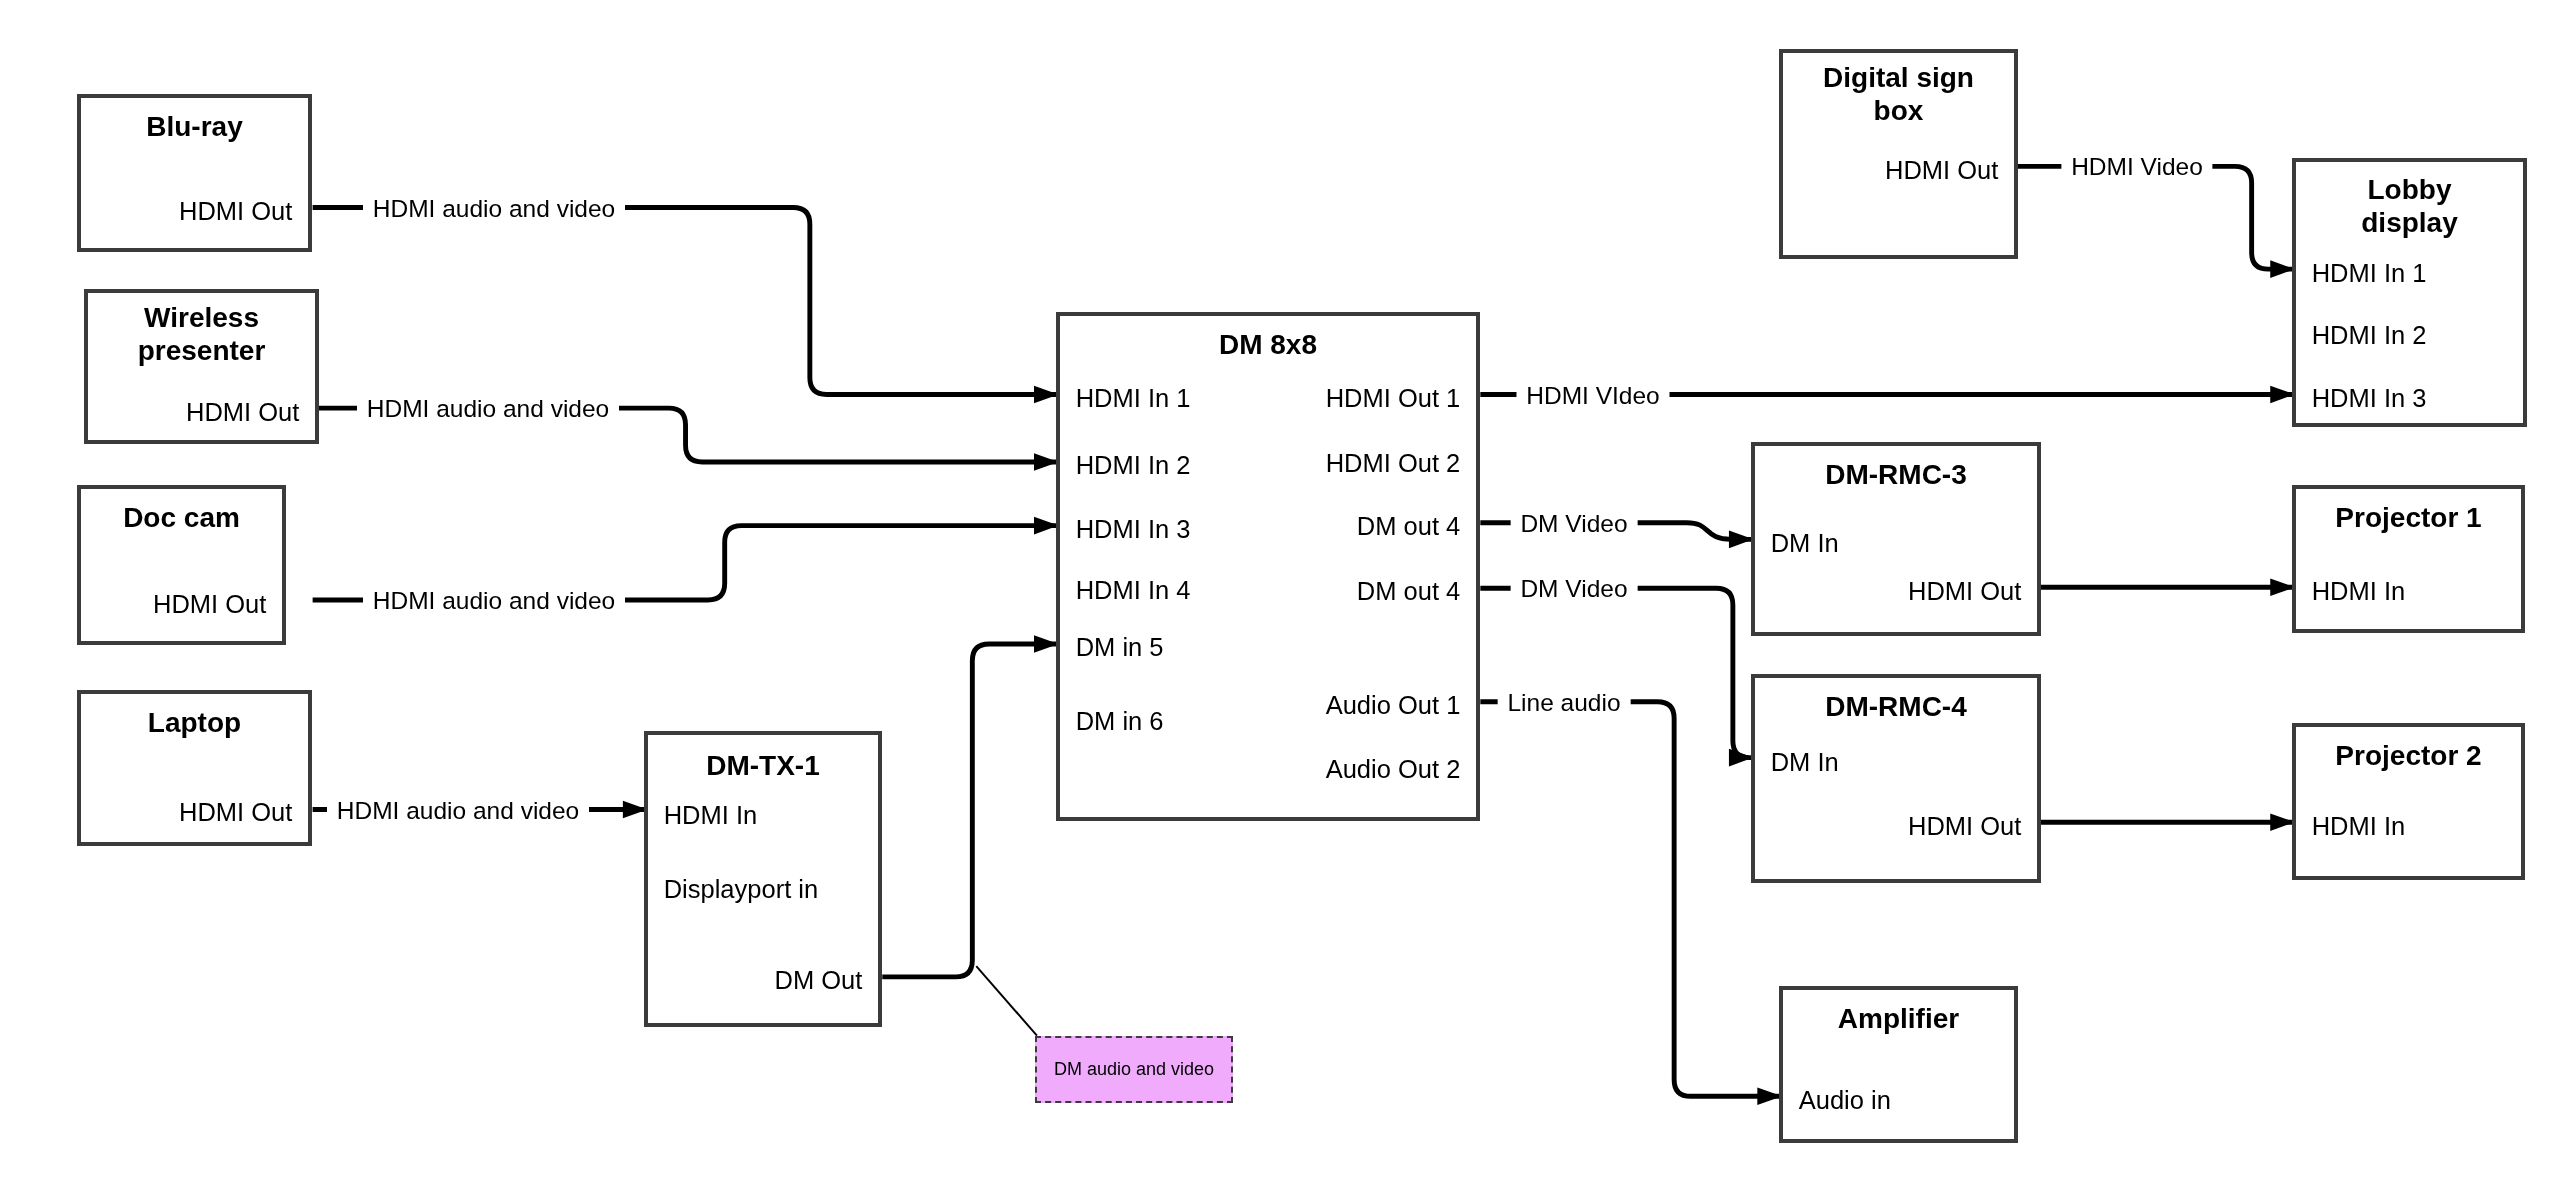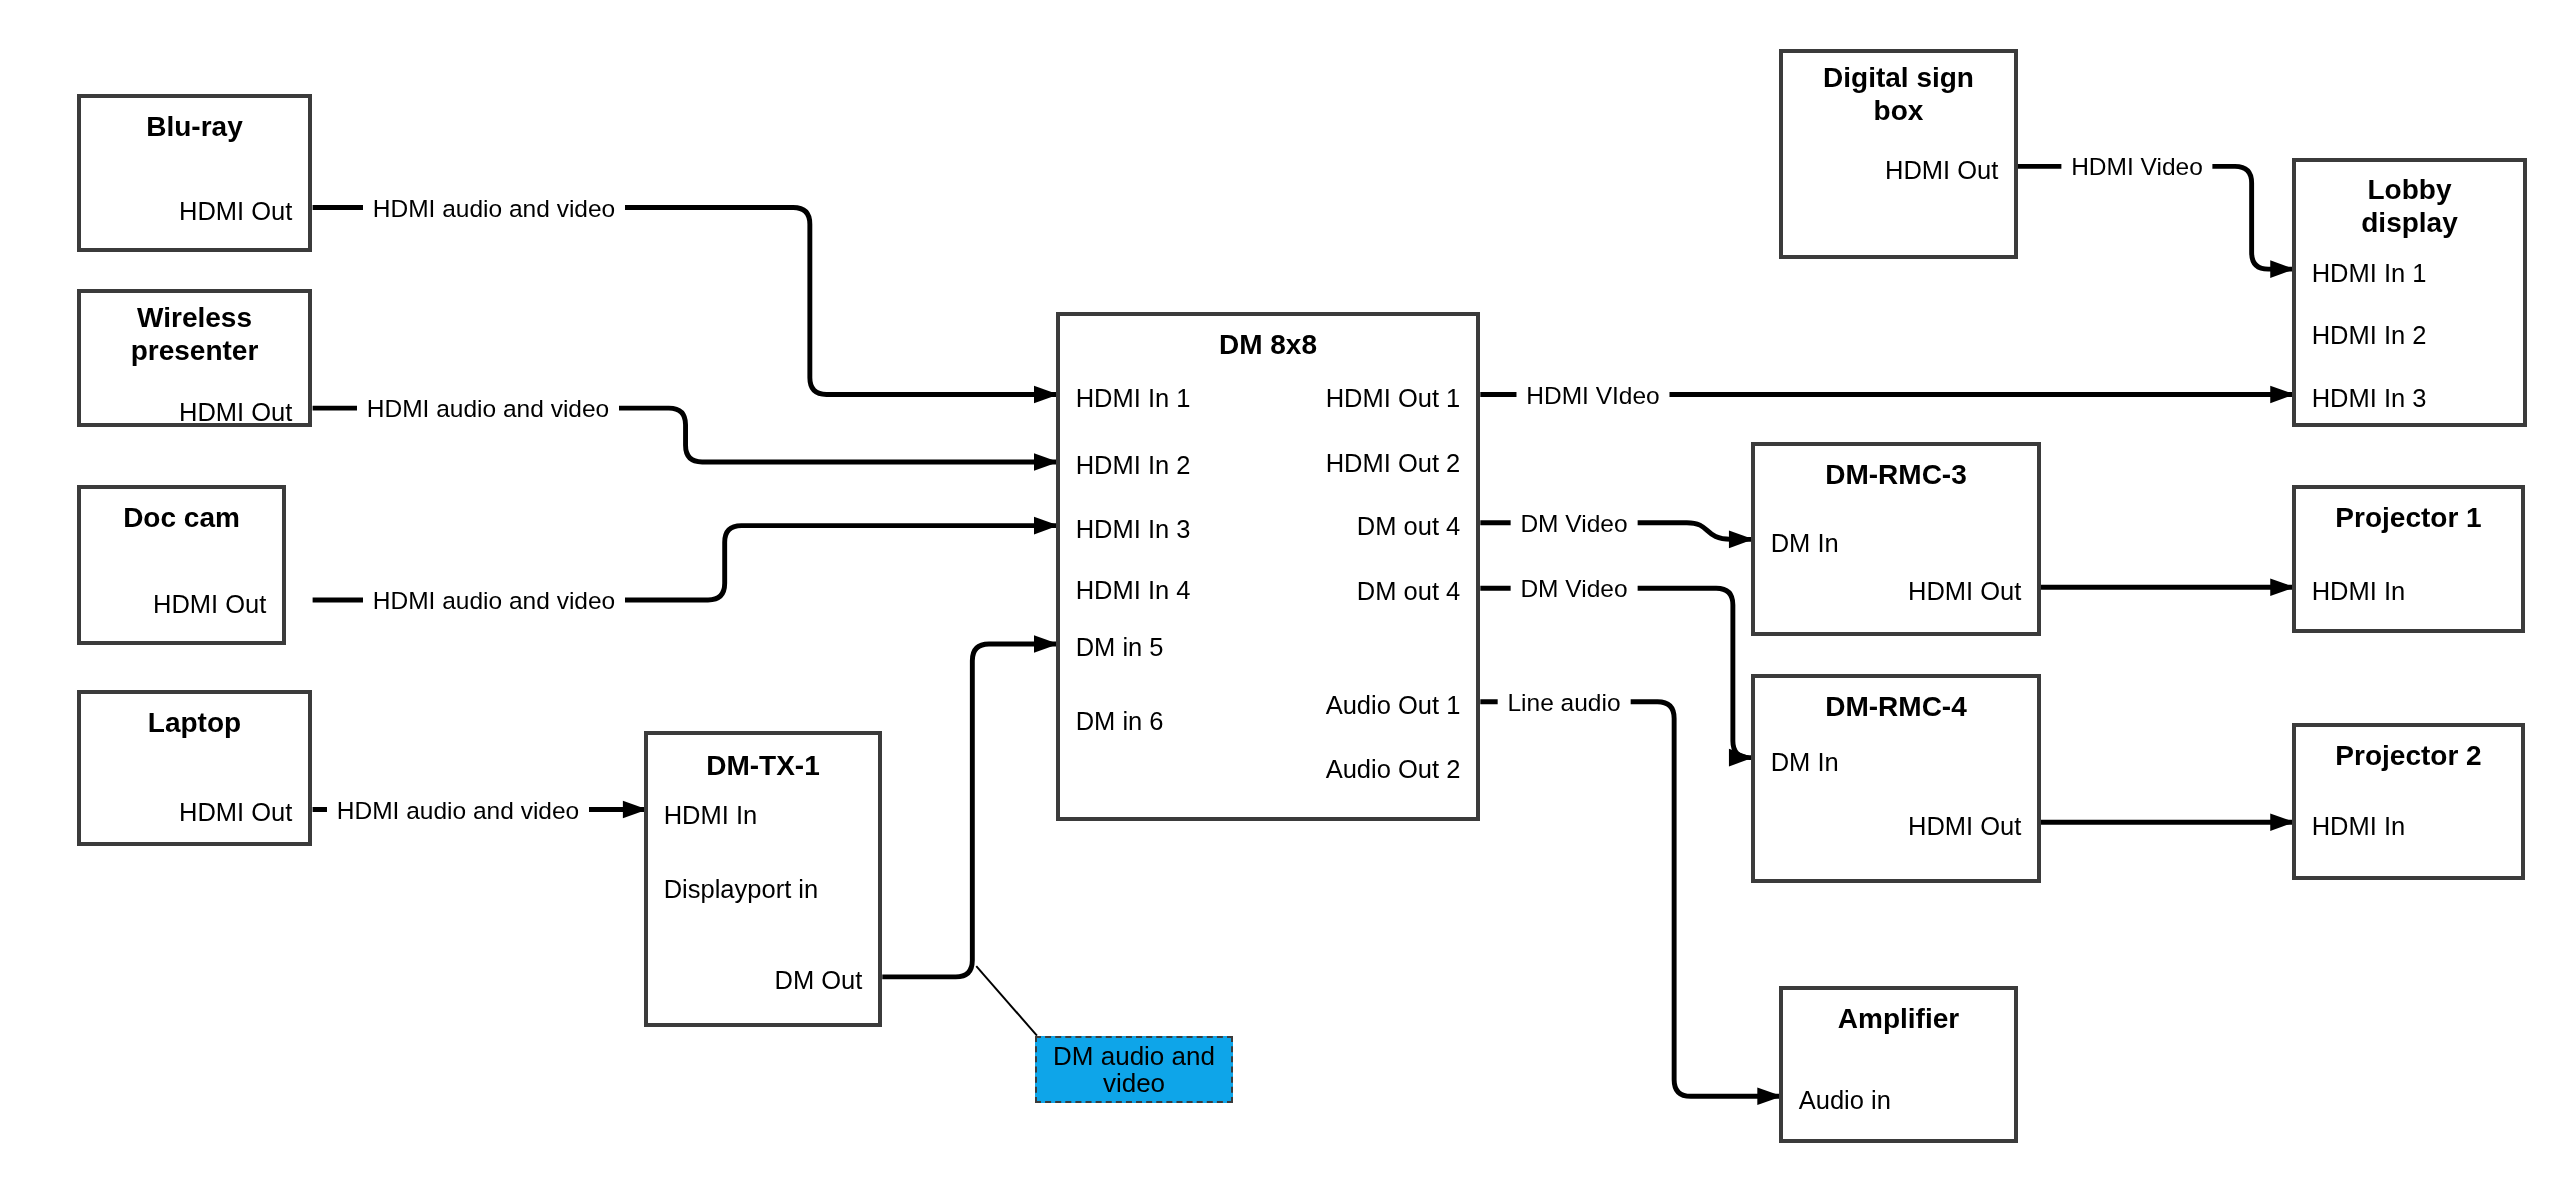--- a/index.html
+++ b/index.html
@@ -25,23 +25,23 @@
   .pl{text-align:left}
   .pr{text-align:right}
   svg.wires{position:absolute;left:0;top:0;pointer-events:none;}
   .wire{fill:none;stroke:#000000;stroke-width:5;}
   .leader{fill:none;stroke:#000000;stroke-width:2;}
   .edge-label{
     position:absolute;transform:translate(-50%,-50%);background:#ffffff;
     padding:0 9.8px;font-size:24.5px;line-height:29px;white-space:nowrap;
   }
   .callout{
-    position:absolute;border:2px dashed #3b3b3b;background:#0ea5e9;
+    position:absolute;border:2px dashed #3b3b3b;background:#f0abfc;
     box-sizing:border-box;display:flex;align-items:center;justify-content:center;
-    text-align:center;font-size:26px;line-height:26.4px;padding:3.9px 13.7px;
+    text-align:center;font-size:18px;line-height:26.4px;padding:3.9px 13.7px;
   }
 </style>
 </head>
 <body>
 
 <div class="canvas">
 
   <svg class="wires" width="2576" height="1201" viewBox="0 0 2631 1227">
     <defs>
       <marker id="arrow" markerUnits="userSpaceOnUse" markerWidth="28" markerHeight="22" refX="25" refY="10" orient="auto">
@@ -62,21 +62,21 @@
     <path class="wire" d="M 2084 840 L 2343 840" marker-end="url(#arrow)"></path>
     <path class="wire" d="M 2061 170 L 2283 170 Q 2300 170 2300 187 L 2300 258 Q 2300 275 2317 275 L 2343 275" marker-end="url(#arrow)"></path>
     <path class="leader" d="M 997 987 L 1059 1058"></path>
   </svg>
 
   <div class="node" style="left:77px;top:94px;width:235px;height:158px">
     <div class="title">Blu-ray</div>
     <div class="port pr" style="top:97px">HDMI Out</div>
   </div>
 
-  <div class="node" style="left:77px;top:289px;width:235px;height:138px">
+  <div class="node" style="left:84px;top:289px;width:235px;height:155px">
     <div class="title tw-180" style="margin-top:7.8px">Wireless presenter</div>
     <div class="port pr" style="top:103px">HDMI Out</div>
   </div>
 
   <div class="node" style="left:77px;top:485px;width:209px;height:160px">
     <div class="title">Doc cam</div>
     <div class="port pr" style="top:99px">HDMI Out</div>
   </div>
 
   <div class="node" style="left:77px;top:690px;width:235px;height:156px">

